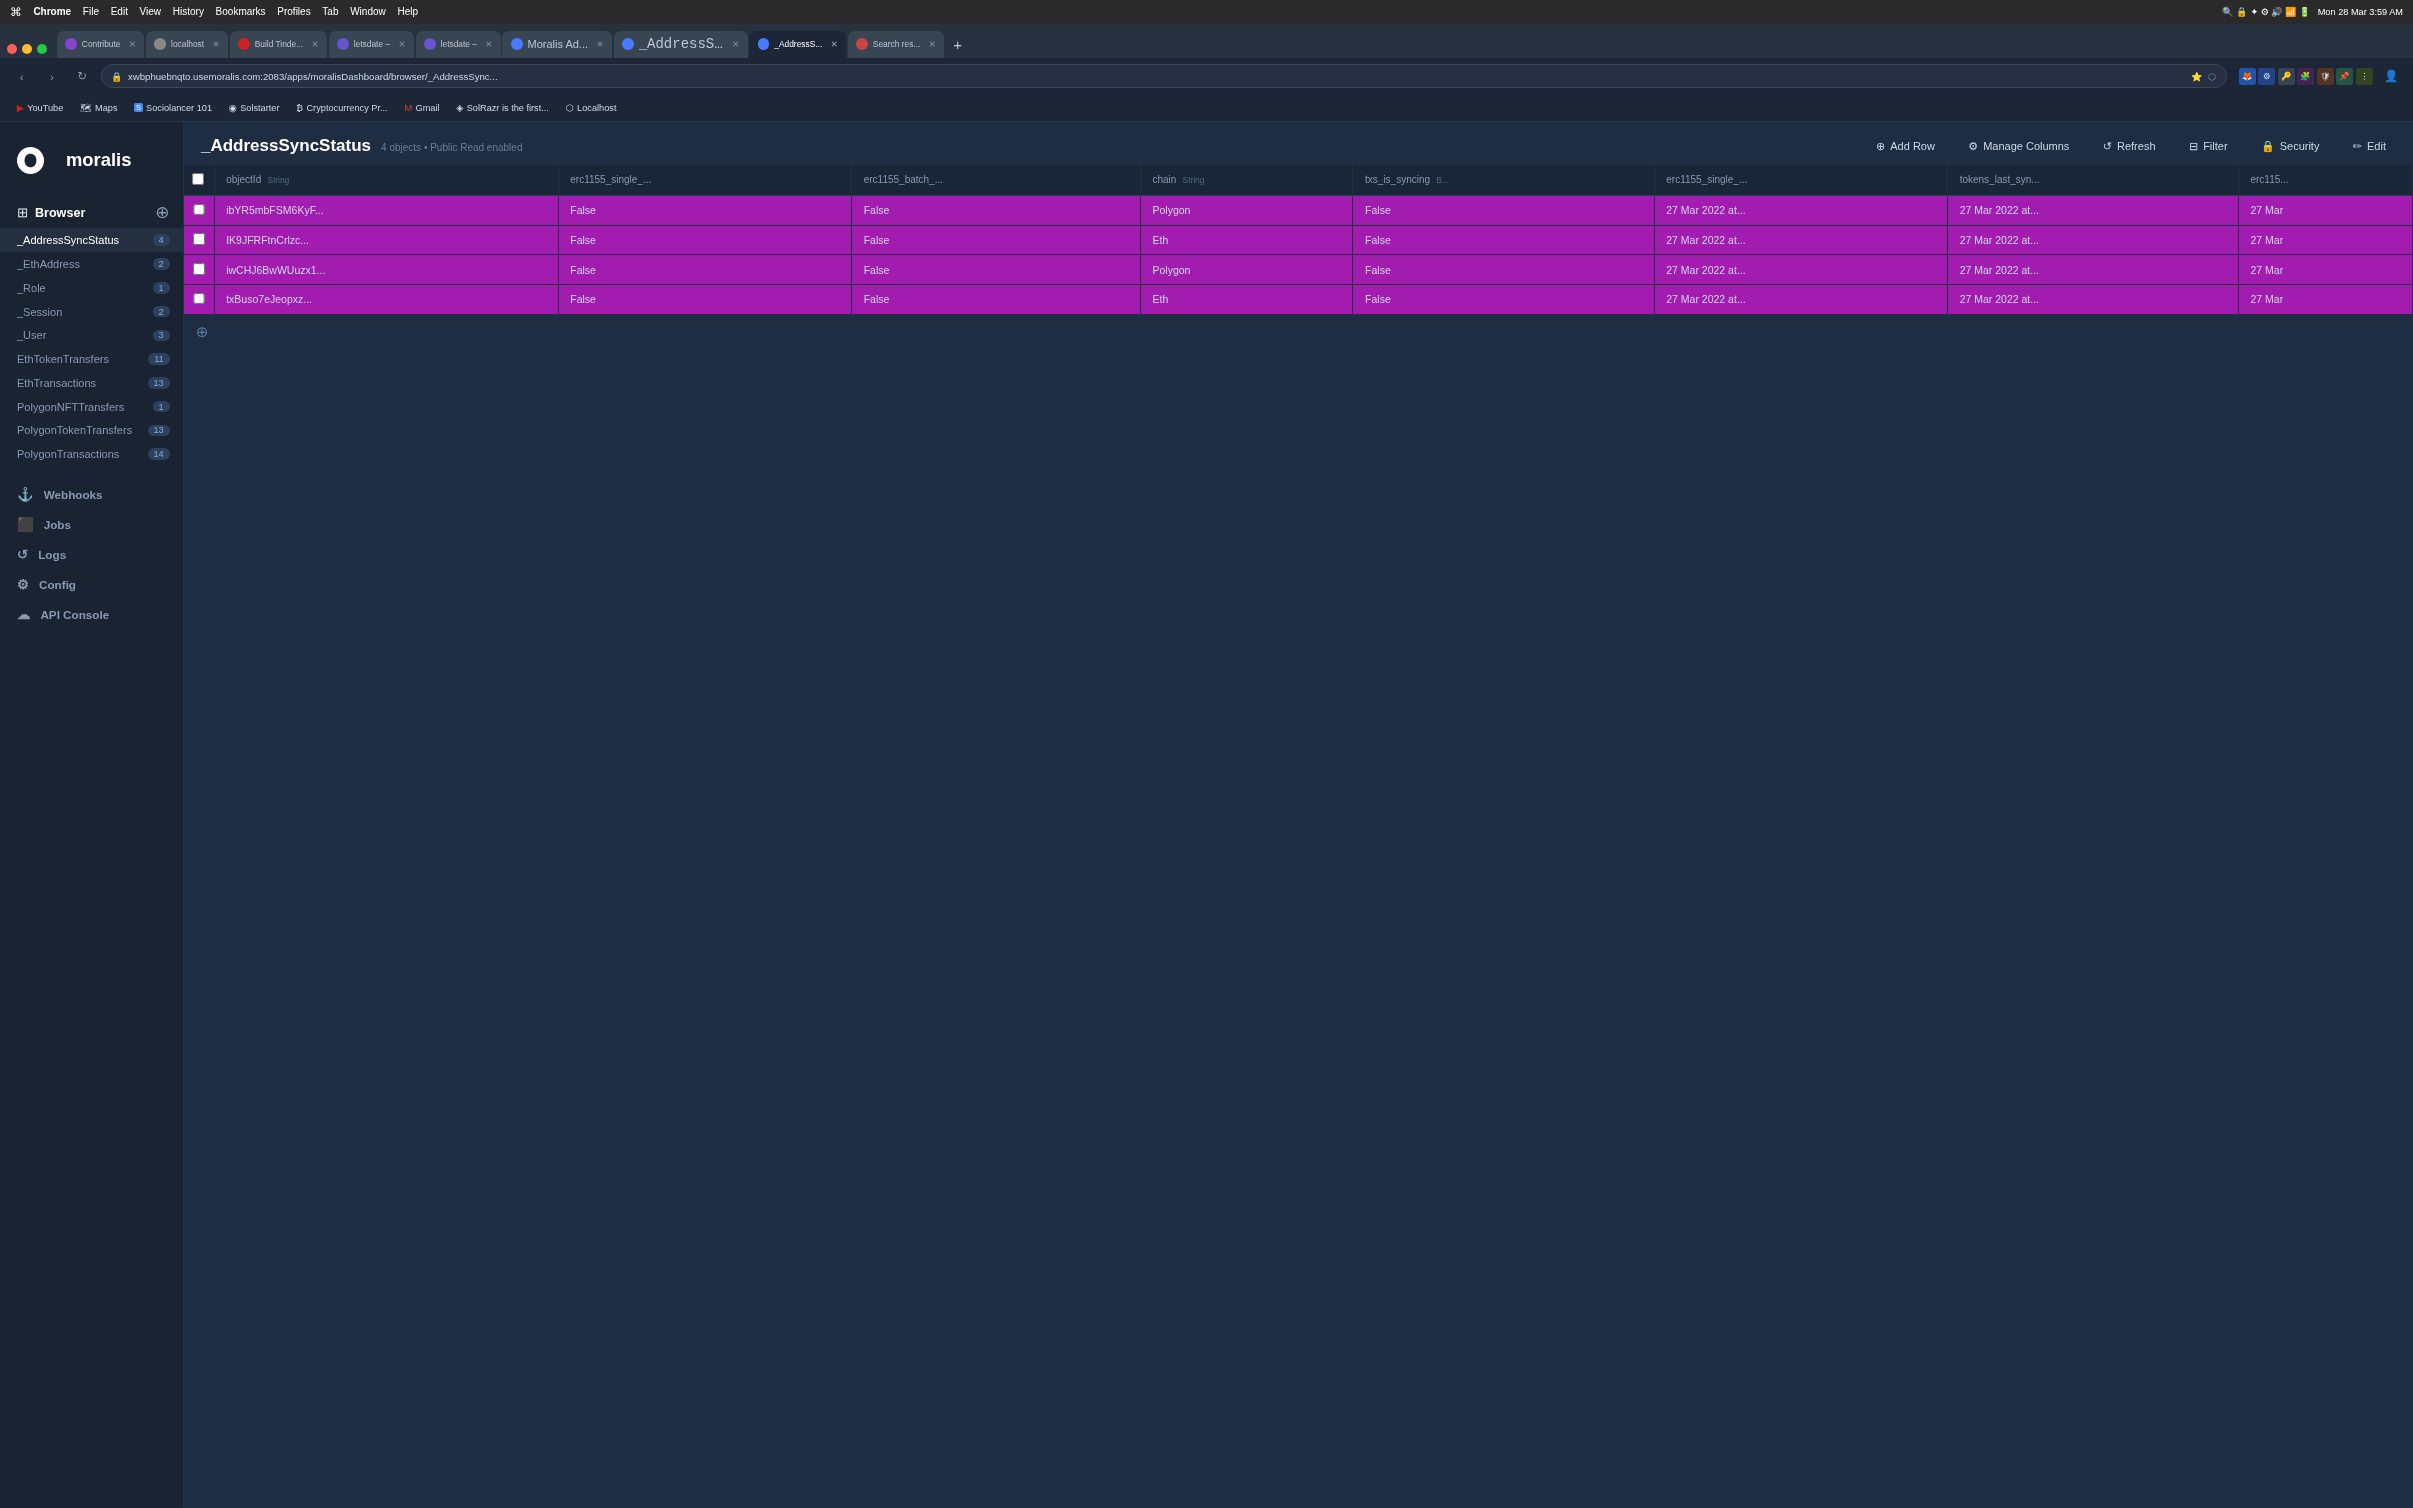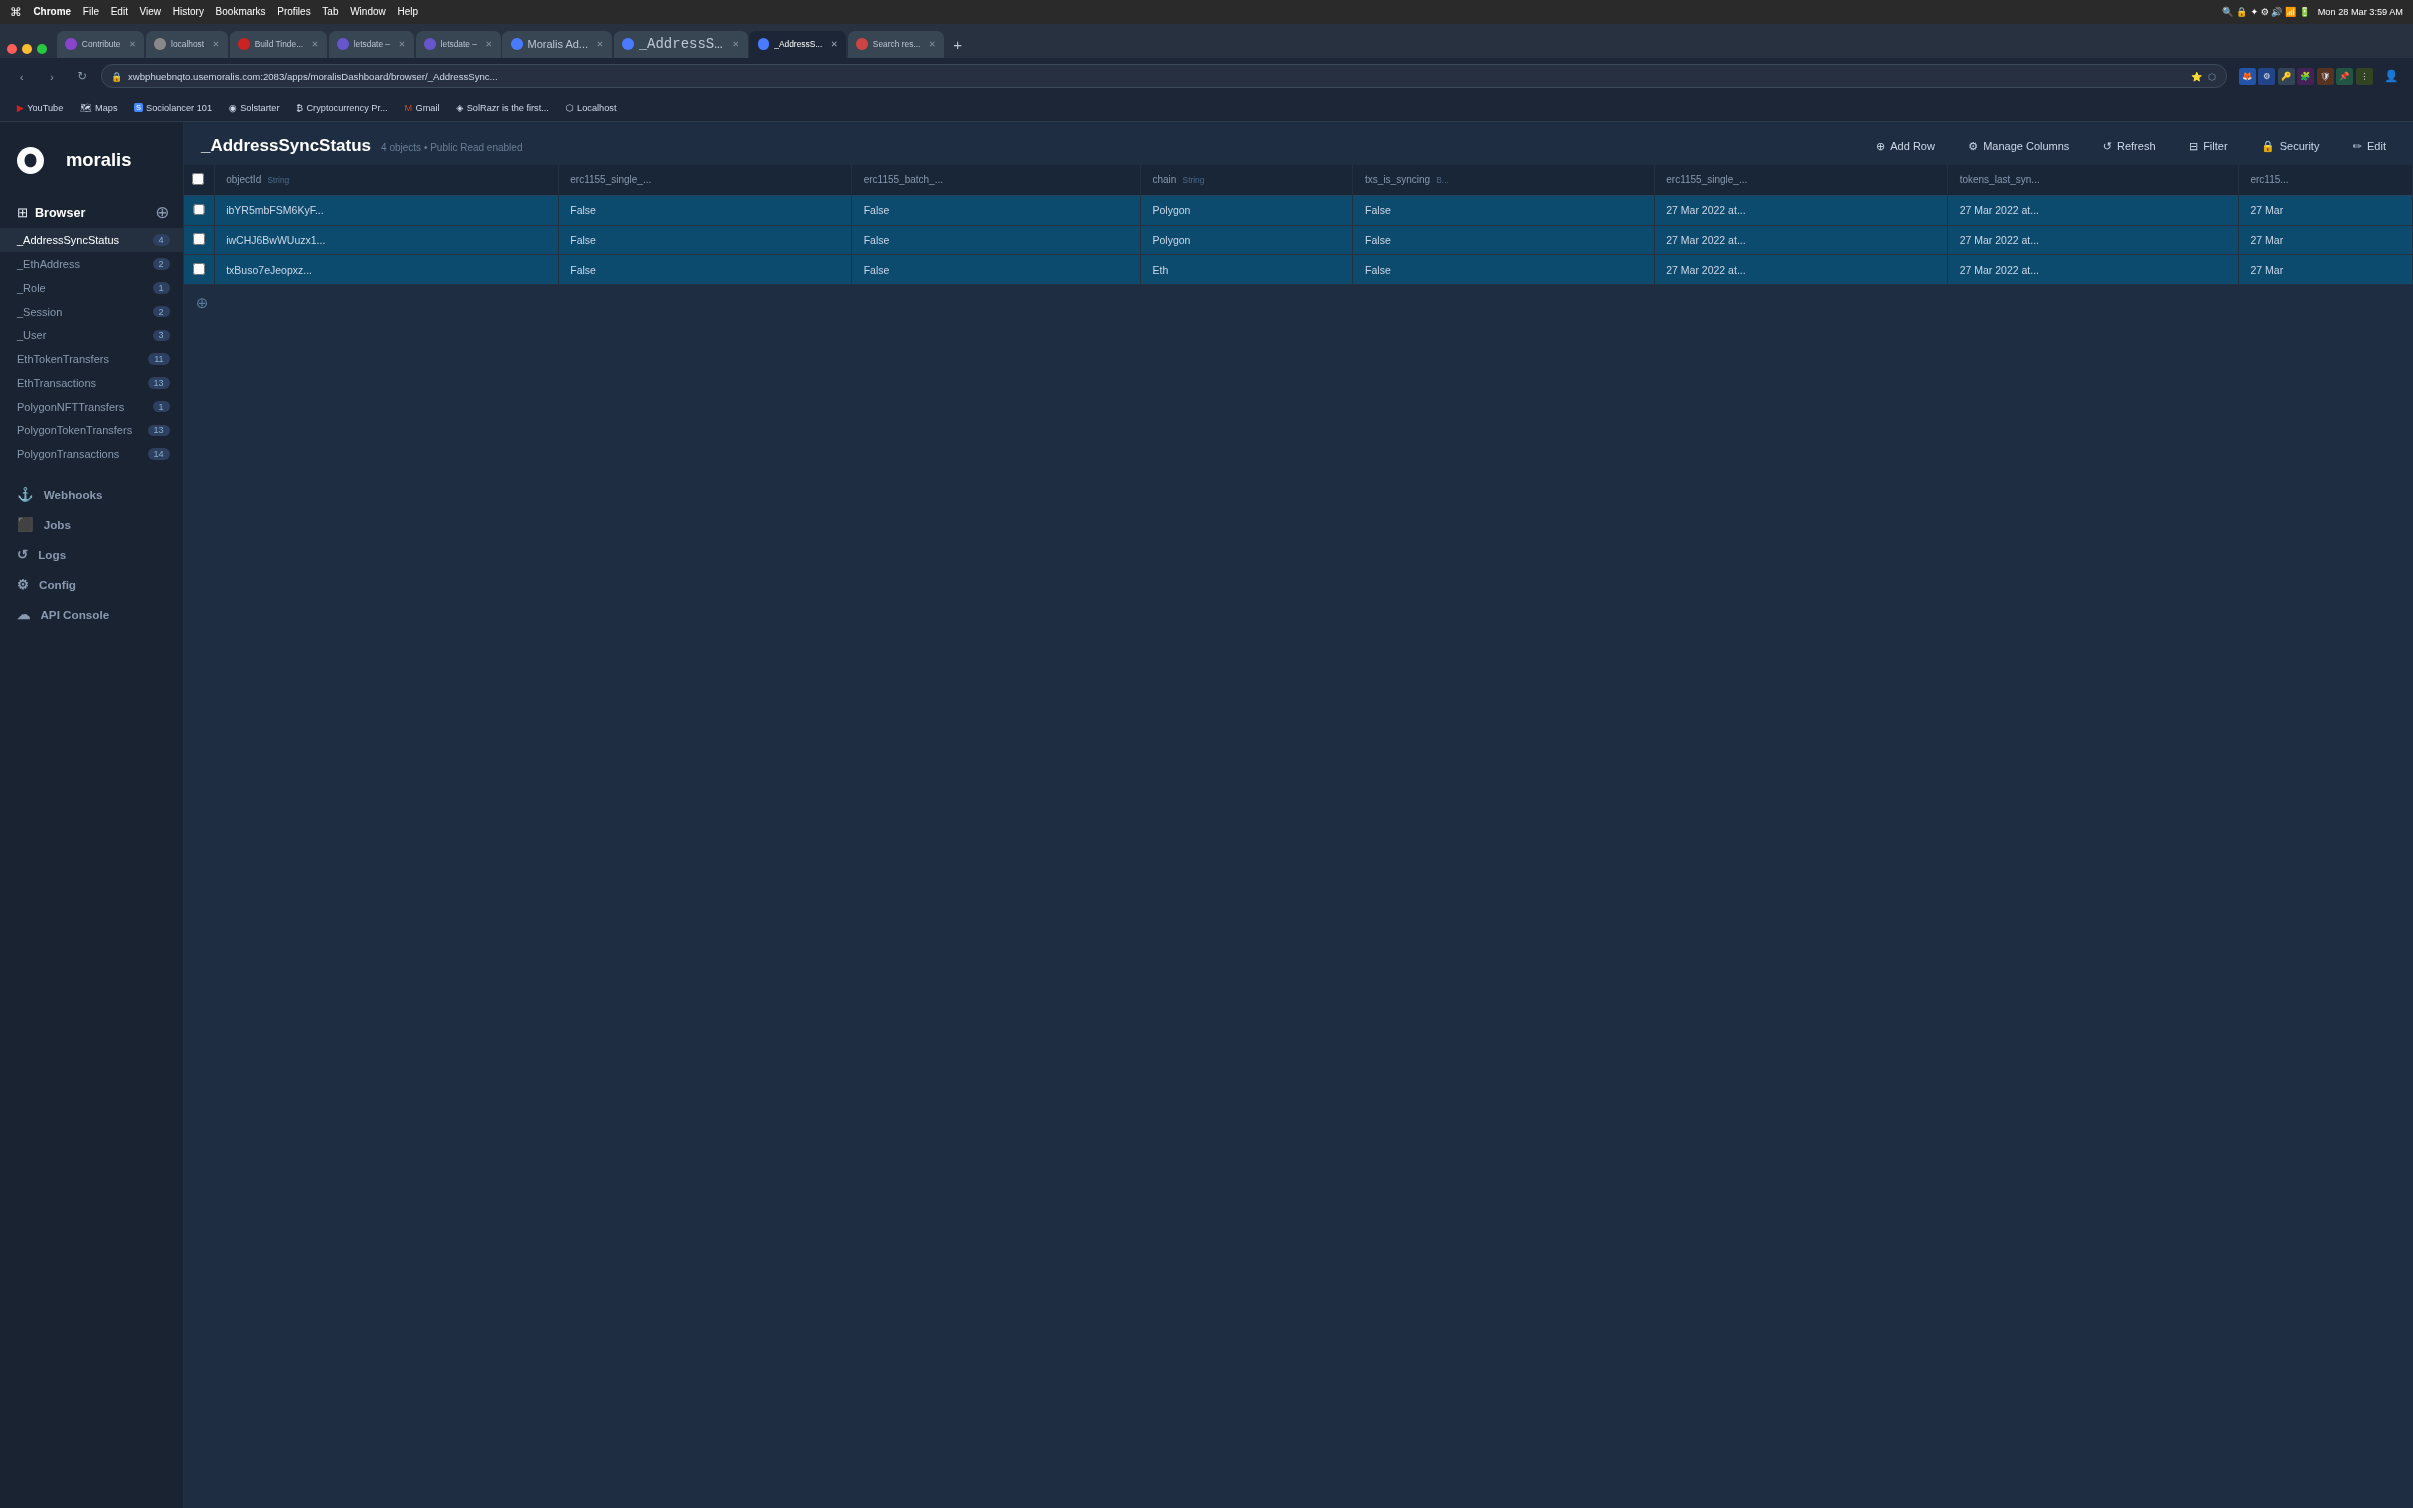--- a/index.html
+++ b/index.html
@@ -237,21 +237,21 @@
       color: #8899b0;
       font-weight: 500;
       white-space: nowrap;
       border-right: 0.8px solid #243040;
       font-size: 10px;
     }
     th:first-child { width: 30px; padding: 8.4px; }
     th .col-type { color: #4a6a8a; font-size: 8.4px; margin-left: 3.4px; }
     tbody tr {
       border-bottom: 0.8px solid #243040;
-      background: #0c4a6e;
+      background: #a21caf;
     }
     td {
       padding: 7.5px 11.7px;
       color: #cdd8e8;
       border-right: 0.8px solid #243040;
       white-space: nowrap;
       overflow: hidden;
       max-width: 134px;
       text-overflow: ellipsis;
     }
@@ -607,20 +607,33 @@
     <td>Polygon</td>
     <td>False</td>
     <td>27 Mar 2022 at...</td>
     <td>27 Mar 2022 at...</td>
     <td>27 Mar</td>
   </tr>
             <tr>
     <td>
       <input type="checkbox" class="checkbox" style="">
     </td>
+    <td>IK9JFRFtnCrlzc...</td>
+    <td>False</td>
+    <td>False</td>
+    <td>Eth</td>
+    <td>False</td>
+    <td>27 Mar 2022 at...</td>
+    <td>27 Mar 2022 at...</td>
+    <td>27 Mar</td>
+  </tr>
+            <tr>
+    <td>
+      <input type="checkbox" class="checkbox" style="">
+    </td>
     <td>iwCHJ6BwWUuzx1...</td>
     <td>False</td>
     <td>False</td>
     <td>Polygon</td>
     <td>False</td>
     <td>27 Mar 2022 at...</td>
     <td>27 Mar 2022 at...</td>
     <td>27 Mar</td>
   </tr>
             <tr>

